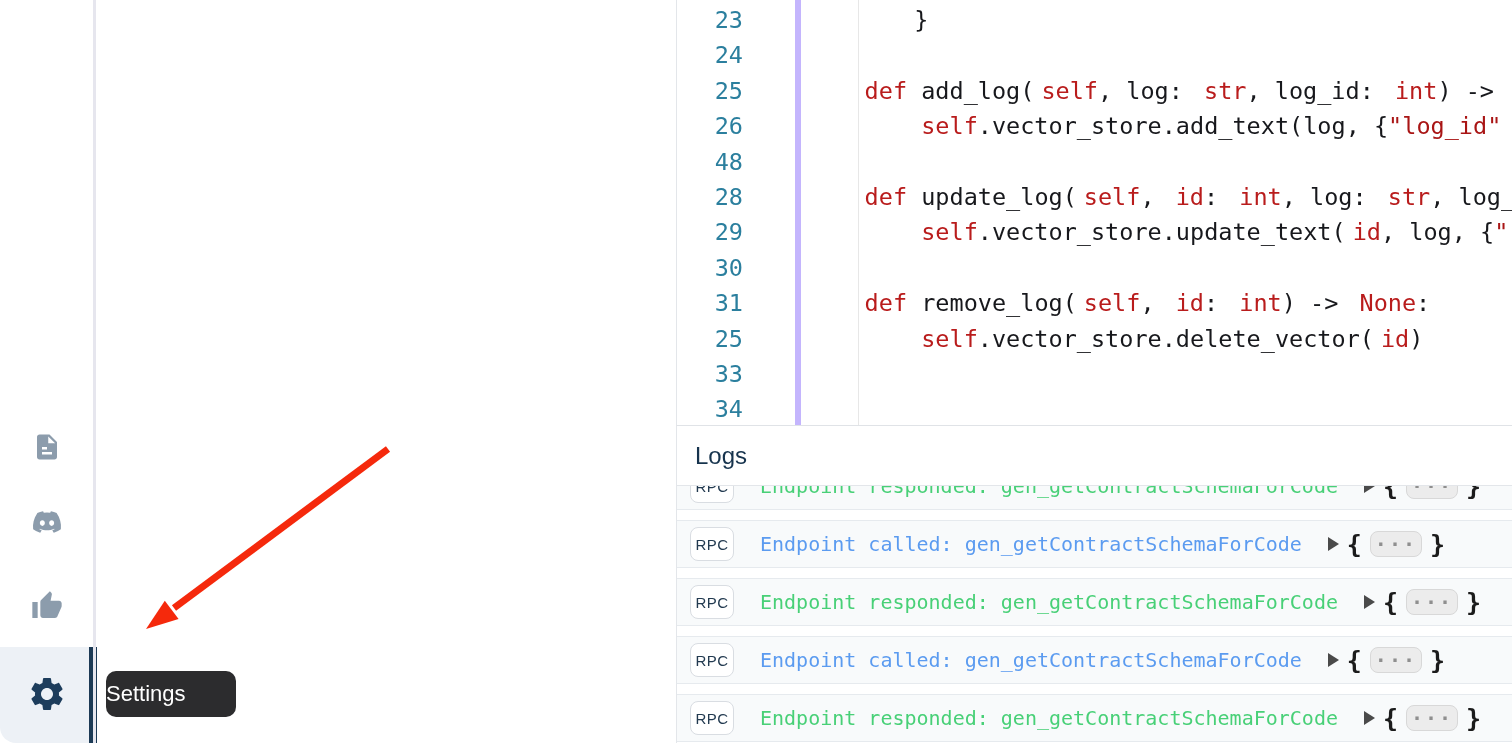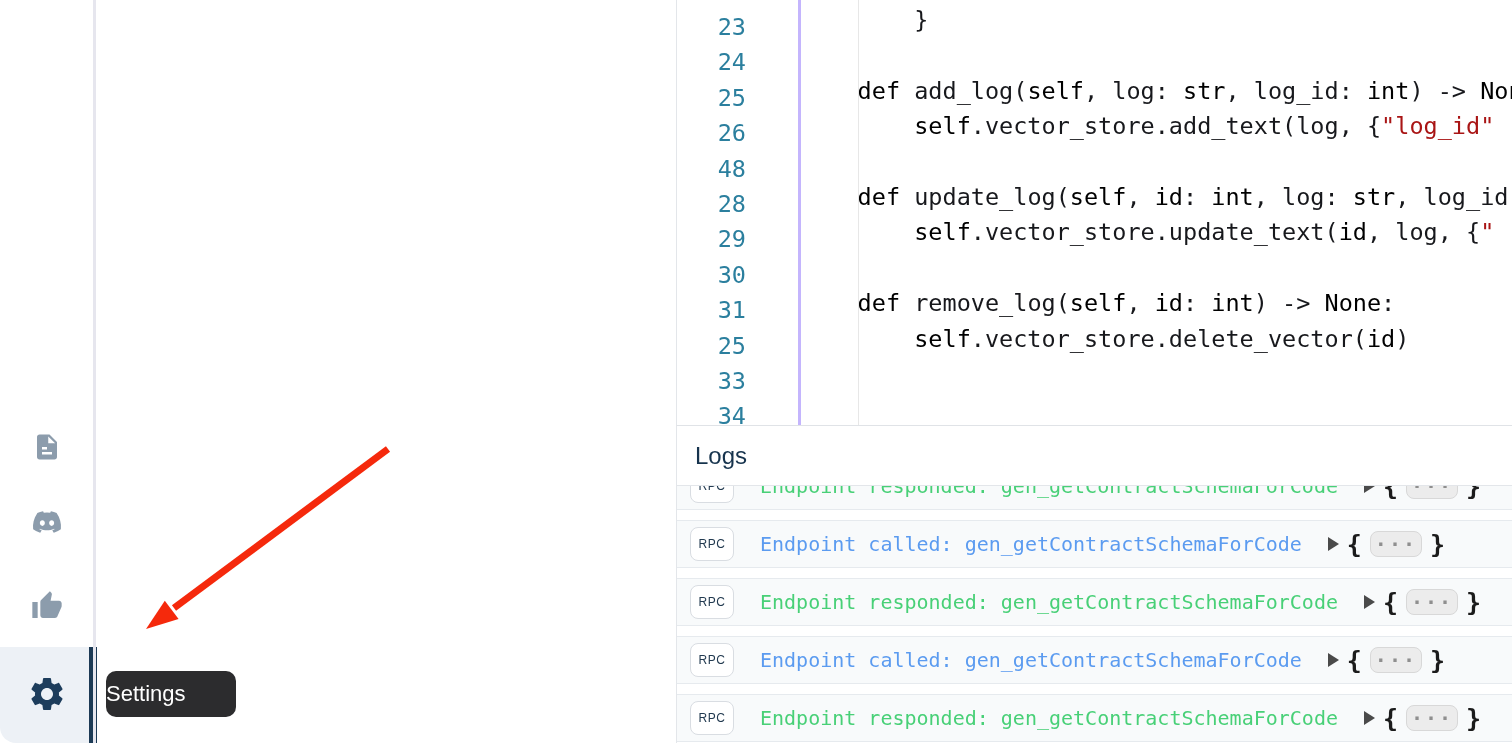--- a/index.html
+++ b/index.html
@@ -15,41 +15,41 @@
   .sb-active-bg{position:absolute;left:0;top:647px;width:89px;height:96px;background:#edf1f6;border-radius:0 0 0 16px;}
   .sb-active-bar{position:absolute;left:89px;top:647px;width:8px;height:96px;background:#1c3a55;}
   .sb-btn.active svg{fill:#1d3d5c;}
   
   .tooltip{position:absolute;left:106px;top:671px;width:130px;height:46px;background:#2c2c2e;border-radius:10px;
     display:flex;align-items:center;color:#fff;font-size:22px;z-index:30;}
   
   .arrow-svg{position:absolute;left:130px;top:433px;z-index:40;pointer-events:none;}
   
   .editor{position:absolute;left:676px;top:0;width:836px;height:425px;border-left:1px solid #e3e6ea;background:#fff;display:flex;overflow:hidden;box-sizing:border-box;}
-  .gutter{width:124px;flex:none;border-right:3px solid #c4b5fd;padding-top:10px;box-sizing:border-box;}
+  .gutter{width:124px;flex:none;border-right:6px solid #c4b5fd;padding-top:3px;box-sizing:border-box;}
   .gutter-line{height:35.4px;line-height:35.4px;text-align:right;padding-right:52px;color:#2b7f9e;
     font-family:"DejaVu Sans Mono",monospace;font-size:23.5px;}
   .code{position:relative;flex:1;padding-top:3px;overflow:hidden;}
   .indent-guide{position:absolute;left:57px;top:0;bottom:0;width:1px;background:#e7e7e7;}
   .code-line{height:35.4px;line-height:35.4px;white-space:pre;font-family:"DejaVu Sans Mono",monospace;font-size:23.5px;}
   .tok-plain{color:#17181c;}
-  .tok-kw{color:#000000;}
+  .tok-kw{color:#b91c1c;margin-left:7px;}
   .tok-comment{color:#0a7d0a;}
   .tok-str{color:#a91515;}
   
   .logs{position:absolute;left:676px;top:425px;width:972px;height:318px;background:#fff;
     border-left:1px solid #e3e6ea;border-top:1px solid #e0e3e7;box-sizing:border-box;}
   .logs-header{height:59px;display:flex;align-items:center;padding-left:18px;border-bottom:1px solid #e3e6ea;
     color:#16334d;font-size:24px;}
   .logs-list{height:257px;overflow:hidden;}
   .log-row{display:flex;align-items:center;height:48px;margin-bottom:10px;background:#f8fafb;
     border-top:1px solid #e6eaee;border-bottom:1px solid #e6eaee;padding-left:13px;box-sizing:border-box;}
   .log-row.partial{margin-top:-24px;}
   .rpc-badge{width:44px;height:34px;flex:none;background:#ffffff;border:1.5px solid #d9dde2;border-radius:8px;
-    display:flex;align-items:center;justify-content:center;font-size:12px;color:#223a50;letter-spacing:.5px;box-sizing:border-box;}
+    display:flex;align-items:center;justify-content:center;font-size:15px;color:#223a50;letter-spacing:.5px;box-sizing:border-box;}
   .log-msg{margin-left:26px;font-family:"DejaVu Sans Mono",monospace;font-size:20px;white-space:pre;}
   .expand{display:flex;align-items:center;margin-left:26px;gap:8px;cursor:pointer;background:transparent;border:none;padding:0;}
   .tri{width:0;height:0;border-left:11px solid #4a4a4a;border-top:7px solid transparent;border-bottom:7px solid transparent;}
   .brace{font-family:"DejaVu Sans Mono",monospace;font-weight:600;font-size:25px;color:#1b1b1b;}
   .pill{min-width:52px;height:26px;background:#ececec;border:1px solid #d8d8d8;border-radius:8px;
     display:flex;align-items:center;justify-content:center;box-sizing:border-box;}
   .pill span{font-family:"DejaVu Sans Mono",monospace;font-weight:700;font-size:20px;color:#8f8f8f;letter-spacing:2px;transform:translateY(-5px);}
 </style>
 </head>
 <body>

